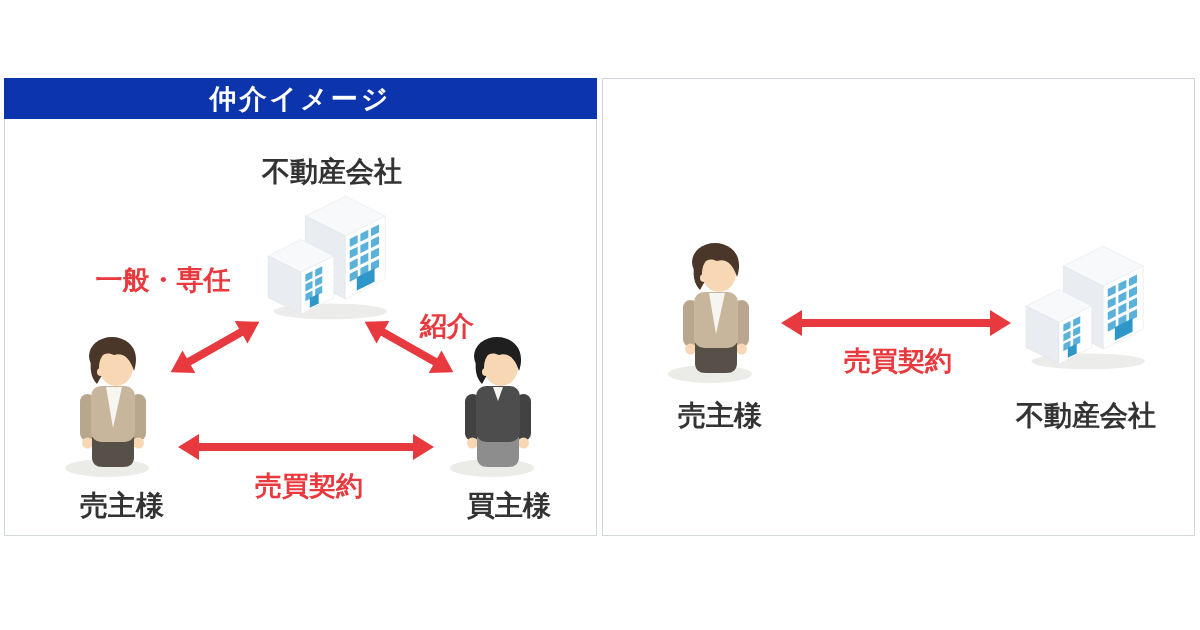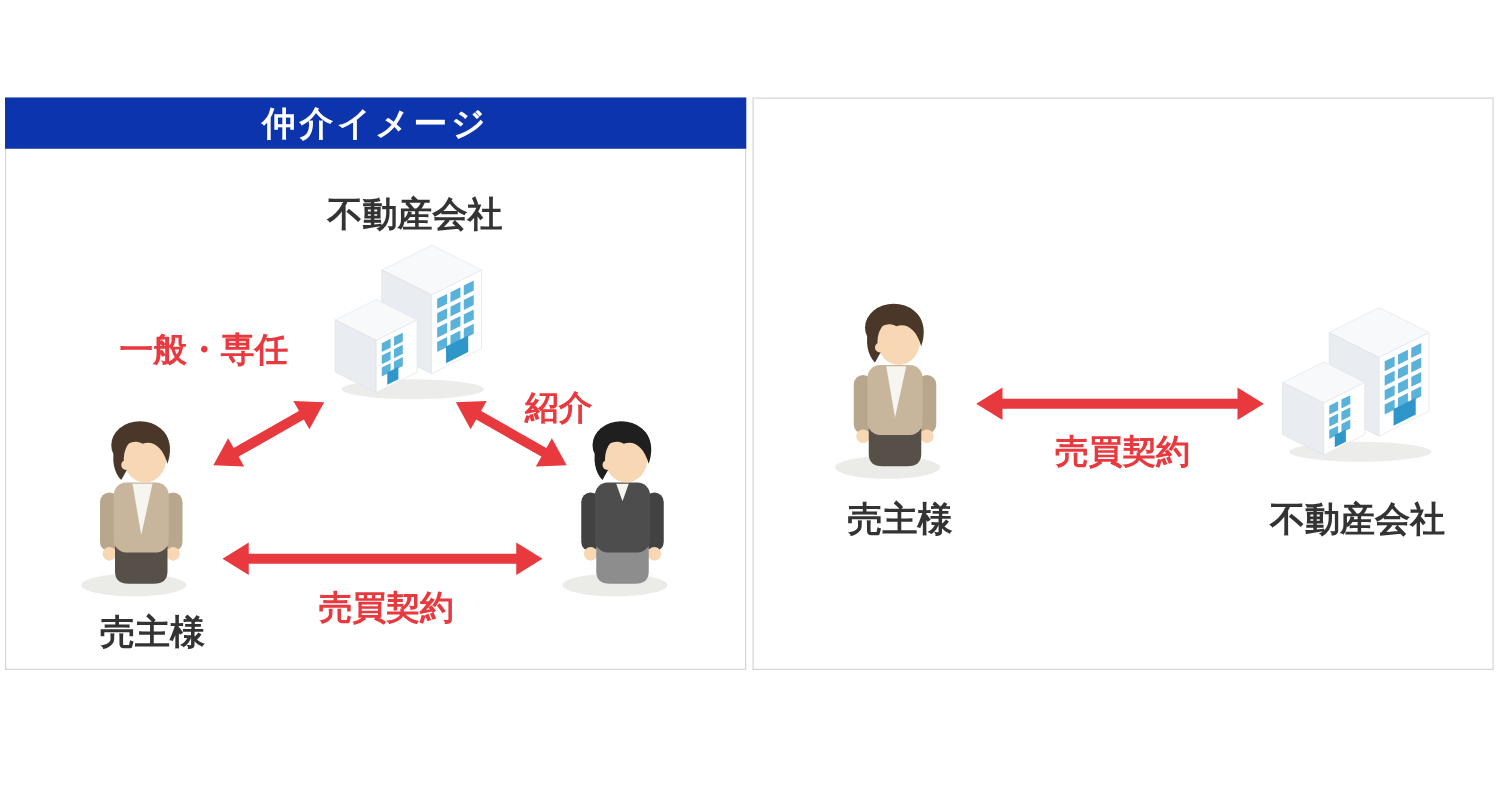--- a/index.html
+++ b/index.html
@@ -143,20 +143,21 @@
   <path d="M30,40 C26,18 44,6 58,9 C72,12 76,26 71,40 C67,26 59,21 51,24 C42,19 33,26 30,40 Z" fill="#1f1f1f"></path>
   <path d="M29,25 C26,37 28,47 34,53 L39,44 C33,38 31,31 31,24 Z" fill="#1f1f1f"></path>
   <circle cx="38" cy="41" r="4" fill="#f8d8b4"></circle>
 </svg>
       </div>
 
     <div class="lbl red" style="left:304px;top:389px;">売買契約</div>
 
     <div class="lbl" style="left:117px;top:408px;">売主様</div>
 
+    <div class="lbl" style="left:504px;top:408px;">買主様</div>
   </section>
 
   <section class="panel right">
 
     <div class="icon" style="left:63px;top:158px;width:100px;height:150px;">
 <svg viewBox="0 0 100 150" xmlns="http://www.w3.org/2000/svg">
   <ellipse cx="44" cy="137" rx="42" ry="9" fill="#ebebe8"></ellipse>
   <rect x="17" y="63" width="15" height="47" rx="7.5" fill="#b9a78d"></rect>
   <rect x="68" y="63" width="15" height="47" rx="7.5" fill="#b9a78d"></rect>
   <circle cx="24.5" cy="112" r="5.5" fill="#f8d8b4"></circle>

